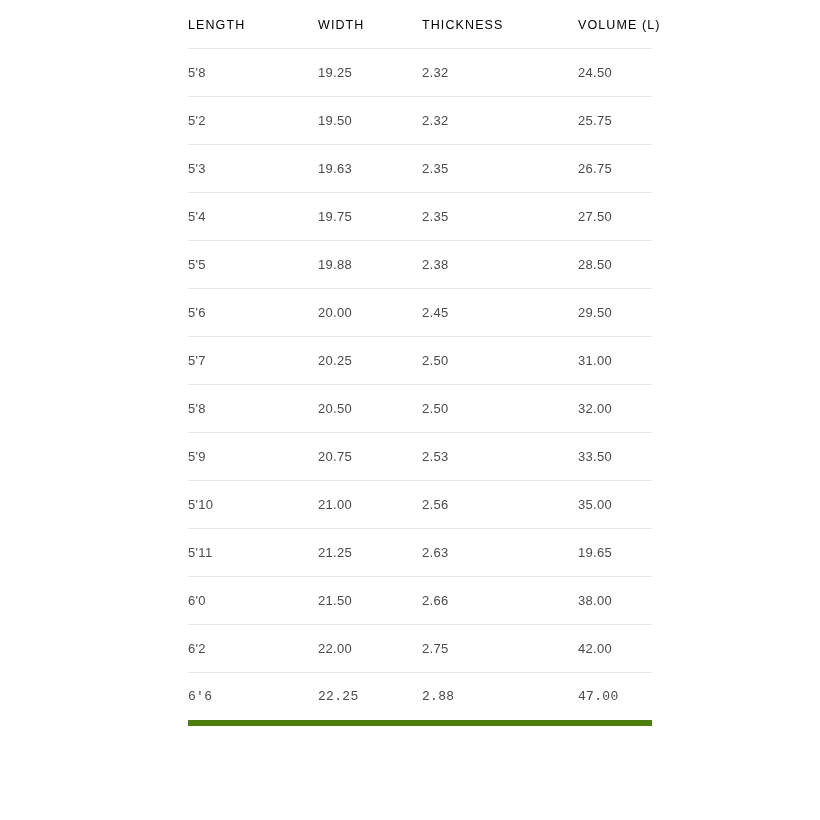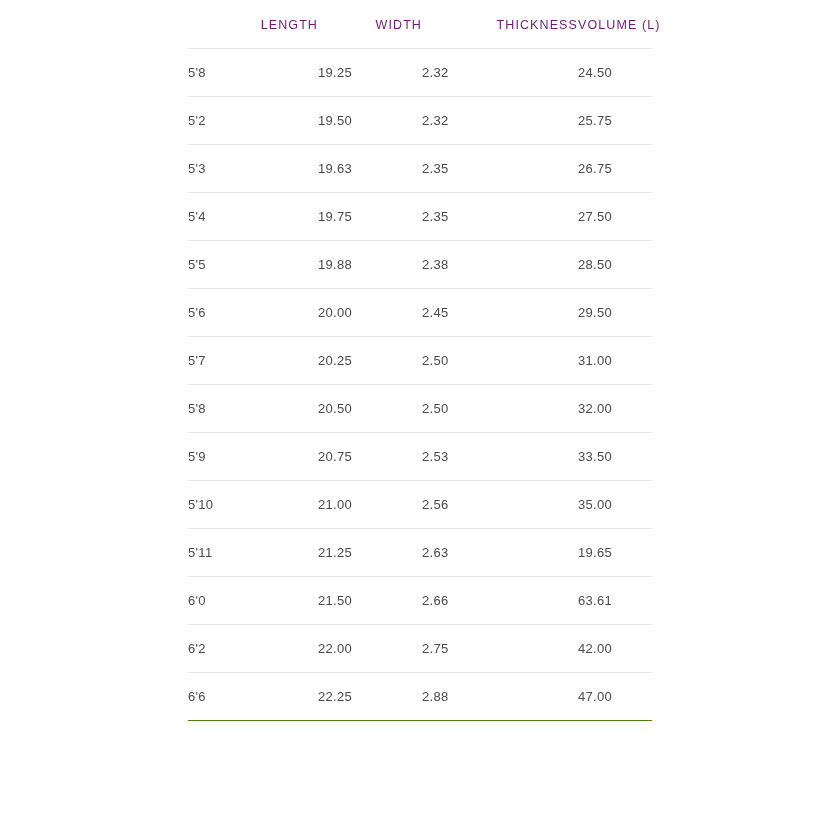--- a/index.html
+++ b/index.html
@@ -31,42 +31,43 @@
     width: 464px;
     table-layout: fixed;
   }
 
   table.spec-table col.c-length { width: 130px; }
   table.spec-table col.c-width { width: 104px; }
   table.spec-table col.c-thickness { width: 156px; }
   table.spec-table col.c-volume { width: 74px; }
 
   table.spec-table thead th {
-    text-align: right;
+    text-align: left;
     font-weight: 400;
     font-size: 12.5px;
     letter-spacing: 1.1px;
-    color: #701a75;
+    color: #000000;
     padding: 18px 0 16px 0;
     vertical-align: bottom;
     white-space: nowrap;
   }
 
   table.spec-table tbody td {
     text-align: left;
     font-size: 13px;
     letter-spacing: 0.3px;
     color: #4a4a4a;
     padding: 16px 0 16px 0;
     border-top: 1px solid #e6e6e6;
     white-space: nowrap;
   }
 
   table.spec-table tbody tr:last-child td {
-    border-bottom: 1px solid #4d7c0f;
+    border-bottom: 6px solid #4d7c0f;
+    font-family: Liberation Mono, monospace;
   }
 </style>
 </head>
 <body>
 
 <div class="page">
   <div class="table-wrap">
     <table class="spec-table">
       <colgroup>
         <col class="c-length">
@@ -146,21 +147,21 @@
         <tr>
           <td>5'11</td>
           <td>21.25</td>
           <td>2.63</td>
           <td>19.65</td>
         </tr>
         <tr>
           <td>6'0</td>
           <td>21.50</td>
           <td>2.66</td>
-          <td>63.61</td>
+          <td>38.00</td>
         </tr>
         <tr>
           <td>6'2</td>
           <td>22.00</td>
           <td>2.75</td>
           <td>42.00</td>
         </tr>
         <tr>
           <td>6'6</td>
           <td>22.25</td>

